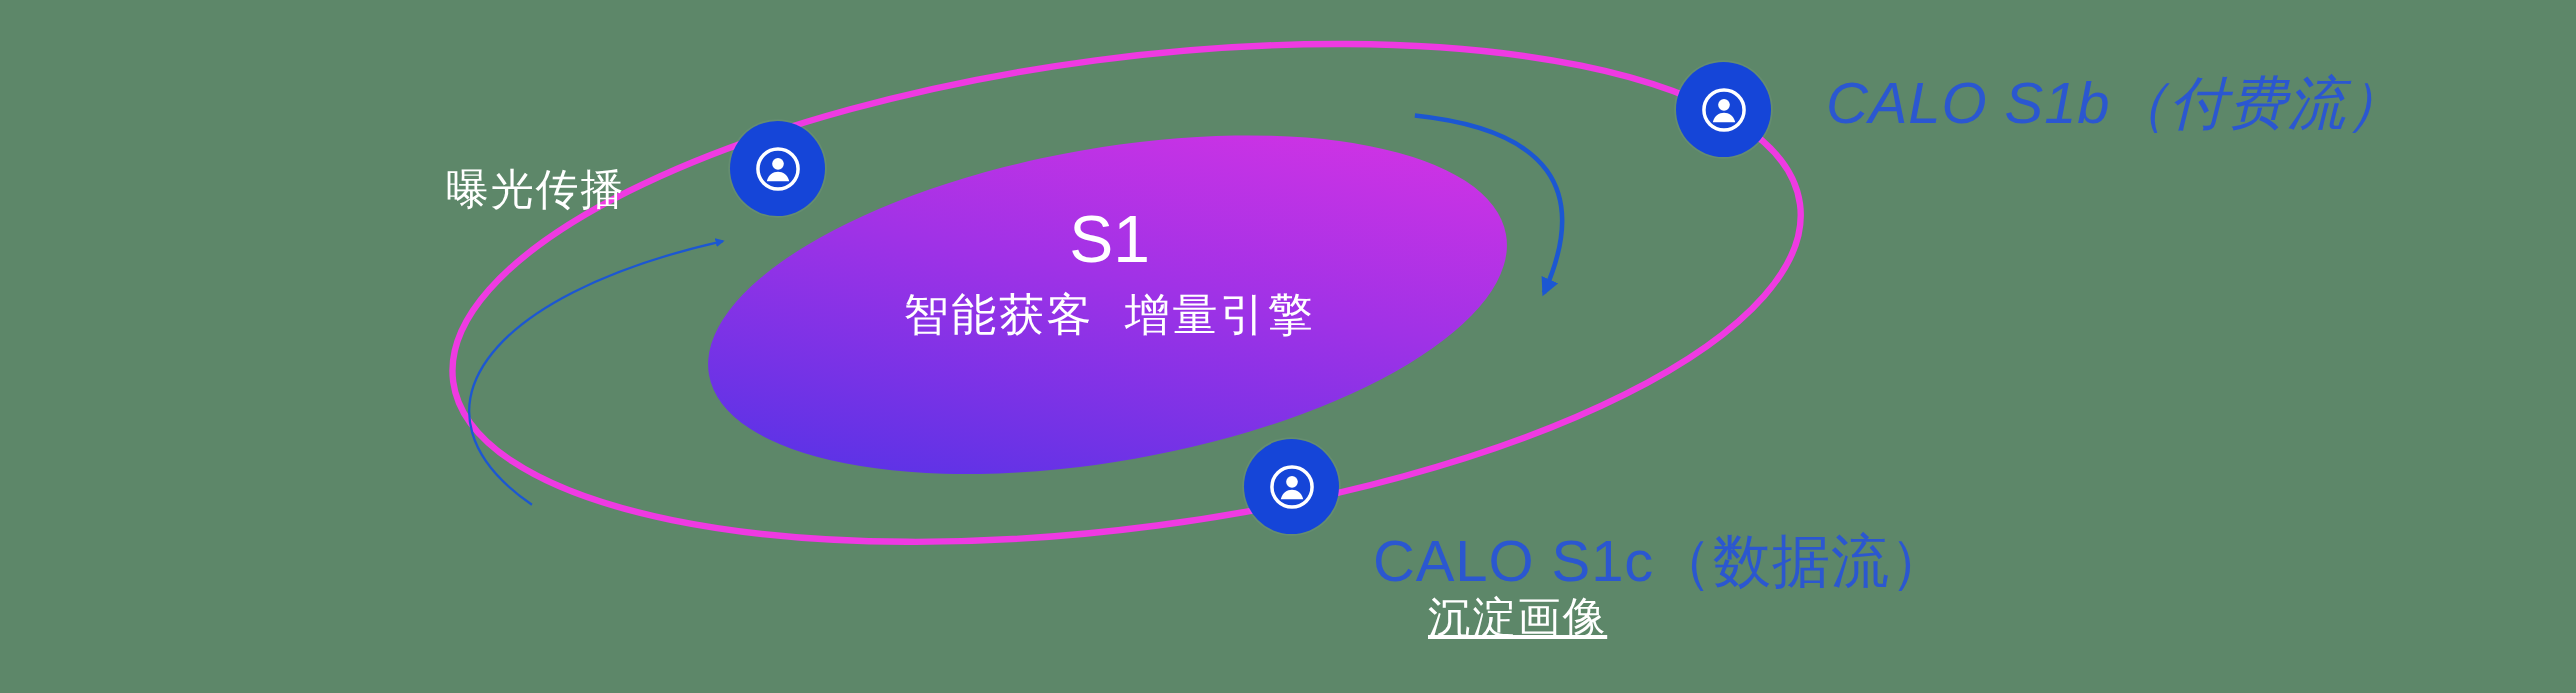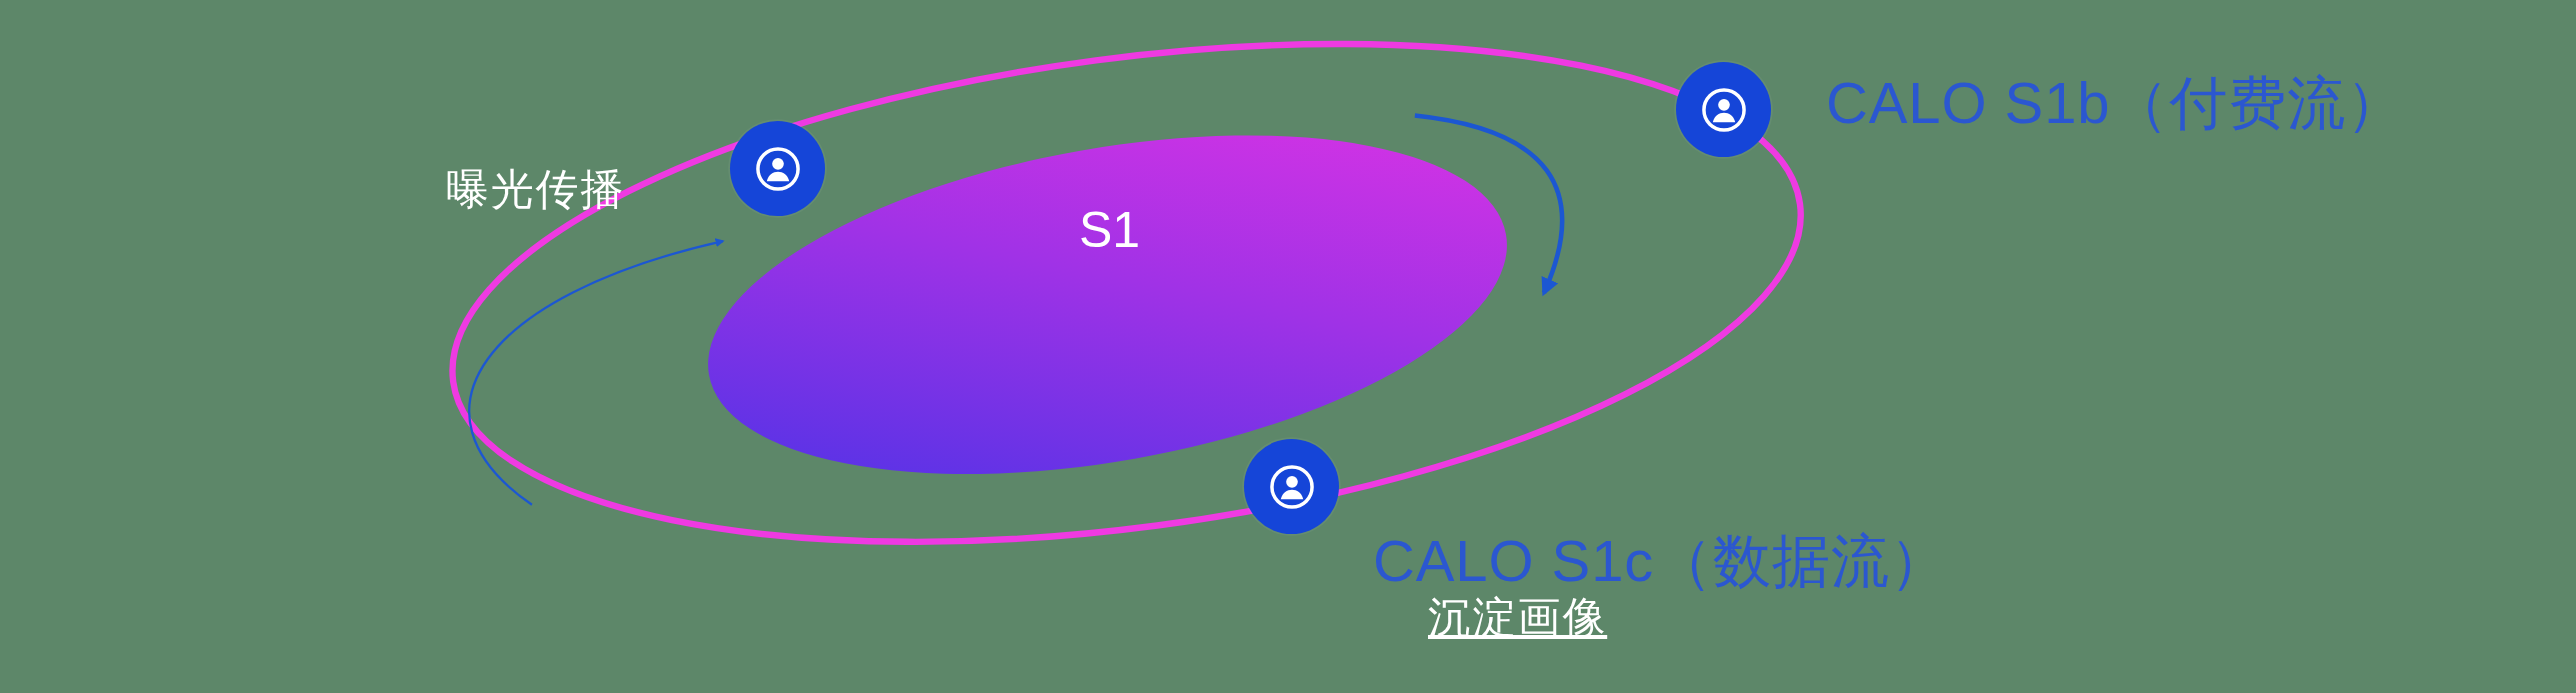--- a/index.html
+++ b/index.html
@@ -22,26 +22,26 @@
     color:#2b57d0;font-weight:500;white-space:nowrap;letter-spacing:0.9px;
   }
   .node-sub{
     position:absolute;font-size:43px;line-height:1.1;
     color:#ffffff;font-weight:400;white-space:nowrap;letter-spacing:1.8px;
   }
   .core-text{
     position:absolute;left:823px;top:202px;width:573px;
     text-align:center;color:#ffffff;
   }
-  .core-title{font-size:50px;font-weight:500;line-height:1.15;}
+  .core-title{font-size:66px;font-weight:500;line-height:1.15;}
   .core-sub{font-size:45px;font-weight:400;margin-top:7.3px;letter-spacing:2.7px;white-space:pre;}
   
   .t-s1a{left:40px;top:35px;}
   .s-s1a{left:446px;top:166px;}
-  .t-s1b{left:1826px;top:71px;}
+  .t-s1b{left:1826px;top:71px;font-style:italic;}
   .s-s1b{left:1955px;top:205px;}
   .t-s1c{left:1373px;top:489px;margin-top:40px;}
   .s-s1c{left:1428px;top:594px;text-decoration:underline;}
   .n-s1a{left:730px;top:121px;}
   .n-s1b{left:1676px;top:62px;}
   .n-s1c{left:1244px;top:439px;}
 </style>
 </head>
 <body>
 
@@ -66,20 +66,21 @@
 
     <ellipse cx="1218" cy="335" rx="445" ry="172" transform="rotate(-10 1218 335)" fill="url(#coreGrad)"></ellipse>
 
     <path d="M 585 555 C 440 455 530 325 795 265" fill="none" stroke="#1c57d2" stroke-width="2.5" marker-end="url(#arrowHead)"></path>
 
     <path d="M 1556 127 Q 1775 150 1698 322" fill="none" stroke="#1c57d2" stroke-width="5" marker-end="url(#arrowHeadBig)"></path>
   </svg>
 
   <div class="core-text">
     <div class="core-title">S1</div>
+    <div class="core-sub">智能获客  增量引擎</div>
   </div>
 
   <div class="node n-s1a">
     <svg viewBox="0 0 24 24" xmlns="http://www.w3.org/2000/svg">
       <circle cx="12" cy="12" r="8.6" fill="none" stroke="#ffffff" stroke-width="1.5"></circle>
       <circle cx="12" cy="9.8" r="2.5" fill="#ffffff"></circle>
       <path d="M7.2 17.2 C8 14.4 9.8 13.2 12 13.2 C14.2 13.2 16 14.4 16.8 17.2 Z" fill="#ffffff"></path>
     </svg>
   </div>
   <div class="node n-s1b">

